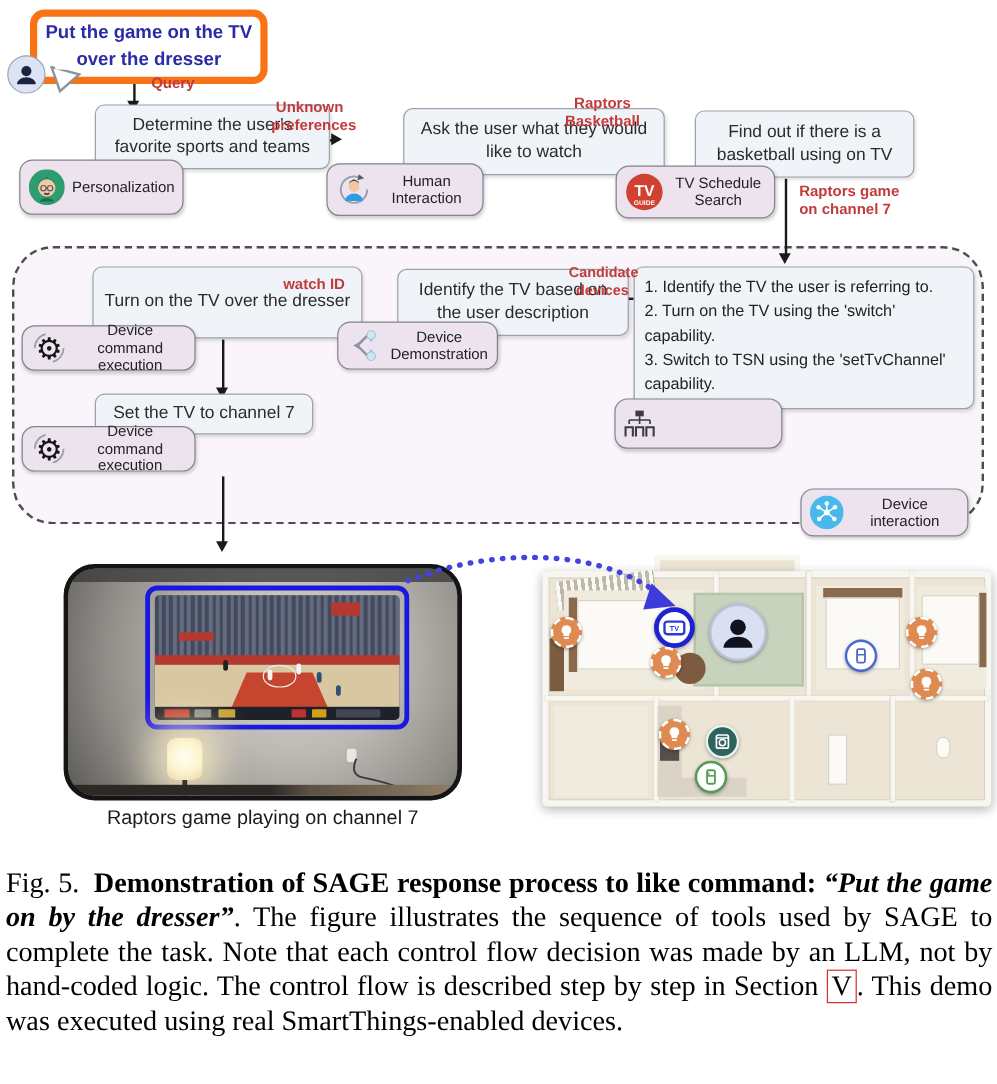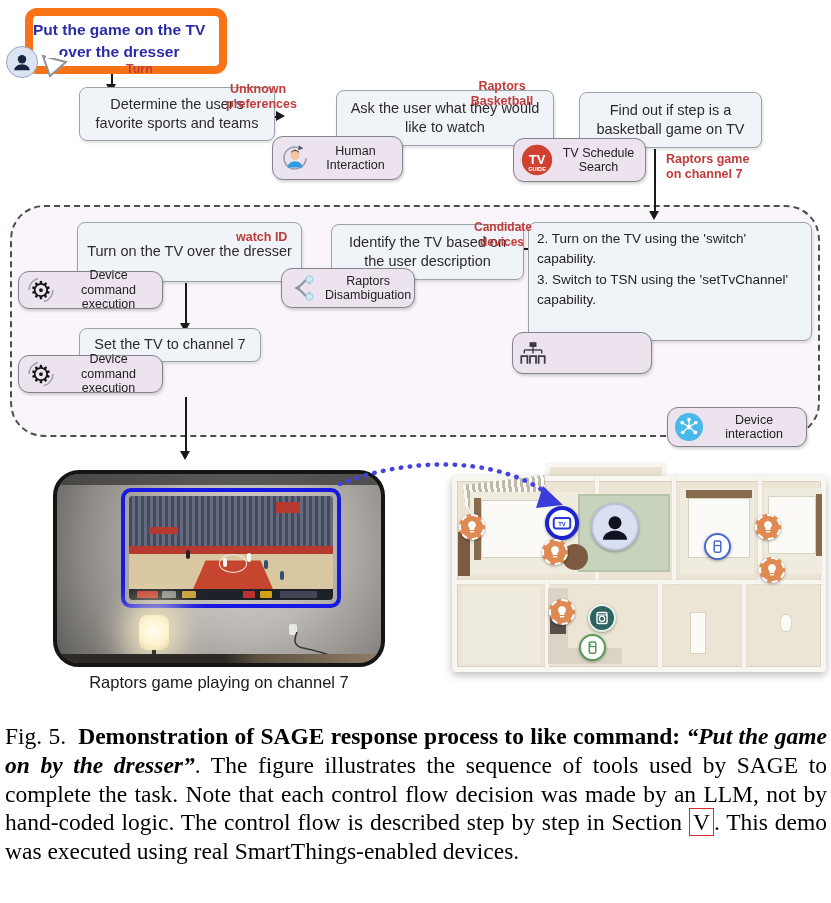--- a/index.html
+++ b/index.html
@@ -2,21 +2,21 @@
 <html><head>
 <meta charset="utf-8">
 <style>
   html,body{margin:0;padding:0;background:#fff;}
   body{width:831px;height:903px;font-family:"Liberation Sans",sans-serif;}
   .fig{position:relative;width:831px;height:903px;background:#fff;overflow:hidden;}
   .abs{position:absolute;}
 
   
   .bubble{position:absolute;left:25px;top:8px;width:186px;height:50px;background:#fff;
-    border:8px solid #f97316;border-radius:12px;display:flex;align-items:center;
+    border:6px solid #f97316;border-radius:12px;display:flex;align-items:center;justify-content:center;
     text-align:center;color:#2b2ba8;font-weight:bold;font-size:15.5px;line-height:1.45;white-space:pre-line;z-index:3;}
   .bubble-tail{position:absolute;left:40px;top:55px;z-index:4;}
   .user-icon{position:absolute;left:6px;top:46px;width:30px;height:30px;border-radius:50%;
     background:#dce3f3;border:1.5px solid #9aa5bd;display:flex;align-items:center;justify-content:center;z-index:3;}
 
   
   .task-box{position:absolute;background:#f0f4f8;border:1.6px solid #9aa2ab;border-radius:8px;
     display:flex;align-items:center;justify-content:center;text-align:center;color:#2b2b2b;
     font-size:14.5px;line-height:1.32;padding:2px 6px;box-sizing:border-box;
     box-shadow:1px 2px 3px rgba(0,0,0,.12);z-index:3;margin-left:44px;}
@@ -131,24 +131,39 @@
   </svg>
   <div class="user-icon">
     <svg width="22" height="22" viewBox="0 0 24 24">
         <circle cx="12" cy="9" r="4.6" fill="#1b2340"></circle>
         <path d="M3.5 21a8.5 6.5 0 0 1 17 0z" fill="#1b2340"></path>
       </svg>
   </div>
 
   <div class="vline" style="left:111px;top:58px;height:27px"></div>
   <div class="ah-down" style="left:106px;top:84px"></div>
-  <div class="rlabel" style="left:126px;top:62px">Turn</div>
+  <div class="rlabel" style="left:126px;top:62px">Query</div>
 
   <div class="task-box" style="left:35px;top:87px;width:196px;height:54px">
     <span>Determine the user's favorite sports and teams</span>
+  </div>
+  <div class="badge" style="left:16px;top:133px;width:137px;height:46px">
+    <span class="bicon">
+      <svg width="30" height="30" viewBox="0 0 30 30">
+        <circle cx="15" cy="15" r="15" fill="#2e9c71"></circle>
+        <circle cx="15" cy="15.5" r="7.2" fill="#f2cba5"></circle>
+        <path d="M7.8 15a7.2 7.6 0 0 1 14.4 0l-1.2-5-6-3.2-6 3.2z" fill="#4c3a2e"></path>
+        <circle cx="12.2" cy="15.8" r="2.2" fill="none" stroke="#5a5a66" stroke-width="1"></circle>
+        <circle cx="17.8" cy="15.8" r="2.2" fill="none" stroke="#5a5a66" stroke-width="1"></circle>
+        <line x1="14.4" y1="15.8" x2="15.6" y2="15.8" stroke="#5a5a66" stroke-width="1"></line>
+        <path d="M12.8 20q2.2 1.4 4.4 0" stroke="#4c3a2e" stroke-width="1.5" fill="none"></path>
+        <path d="M9 27a6.5 5 0 0 1 12 0z" fill="#1f6b4d"></path>
+      </svg>
+    </span>
+    <span class="blabel">Personalization</span>
   </div>
 
   <div class="hline" style="left:232px;top:116px;width:45px"></div>
   <div class="ah-right" style="left:276px;top:111px"></div>
   <div class="rlabel c" style="left:226px;top:82px;width:64px">Unknown
 preferences</div>
 
   <div class="task-box" style="left:292px;top:90px;width:218px;height:56px">
     <span>Ask the user what they would like to watch</span>
   </div>
@@ -164,39 +179,40 @@
     </span>
     <span class="blabel">Human Interaction</span>
   </div>
 
   <div class="hline" style="left:475px;top:121px;width:45px"></div>
   <div class="ah-right" style="left:519px;top:116px"></div>
   <div class="rlabel c" style="left:468px;top:79px;width:68px">Raptors
 Basketball</div>
 
   <div class="task-box" style="left:535px;top:92px;width:183px;height:56px">
-    <span>Find out if step is a basketball game on TV</span>
+    <span>Find out if there is a basketball using on TV</span>
   </div>
   <div class="badge" style="left:513px;top:138px;width:133px;height:44px">
     <span class="bicon">
       <svg width="32" height="32" viewBox="0 0 32 32">
         <circle cx="16" cy="16" r="15.2" fill="#cf4130"></circle>
         <text x="16" y="19.5" text-anchor="middle" font-family="Liberation Sans,sans-serif" font-size="13" font-weight="bold" fill="#fff">TV</text>
         <text x="16" y="26.5" text-anchor="middle" font-family="Liberation Sans,sans-serif" font-size="5.6" font-weight="bold" fill="#fff">GUIDE</text>
       </svg>
     </span>
     <span class="blabel">TV Schedule Search</span>
   </div>
 
   <div class="vline" style="left:654px;top:149px;height:63px"></div>
   <div class="ah-down" style="left:649px;top:211px"></div>
   <div class="rlabel" style="left:666px;top:152px">Raptors game
 on channel 7</div>
 
   <div class="plan-box">
+    <div>1. Identify the TV the user is referring to.</div>
     <div>2. Turn on the TV using the 'switch' capability.</div>
     <div>3. Switch to TSN using the 'setTvChannel' capability.</div>
   </div>
   <div class="badge" style="left:512px;top:332px;width:140px;height:42px">
     <span class="bicon">
       <svg width="26" height="24" viewBox="0 0 30 27">
         <rect x="11" y="1" width="8" height="5.5" fill="#3a3a42"></rect>
         <line x1="15" y1="6.5" x2="15" y2="10" stroke="#3a3a42" stroke-width="1.6"></line>
         <line x1="5" y1="10" x2="25" y2="10" stroke="#3a3a42" stroke-width="1.6"></line>
         <line x1="5" y1="10" x2="5" y2="14" stroke="#3a3a42" stroke-width="1.6"></line>
@@ -221,21 +237,21 @@
     <span class="bicon">
       <svg width="30" height="32" viewBox="0 0 34 34">
         <path d="M20 7 L10 17 L20 27" fill="none" stroke="#9094a2" stroke-width="2.4"></path>
         <path d="M12 13.5l-6 3.5 6 3.5z" fill="#9094a2"></path>
         <circle cx="23" cy="7" r="4" fill="#cfe7ef" stroke="#9bc4d4" stroke-width="1"></circle>
         <rect x="21.6" y="11" width="2.8" height="2" fill="#9bc4d4"></rect>
         <circle cx="23" cy="27" r="4" fill="#cfe7ef" stroke="#9bc4d4" stroke-width="1"></circle>
         <rect x="21.6" y="21" width="2.8" height="2" fill="#9bc4d4"></rect>
       </svg>
     </span>
-    <span class="blabel">Raptors Disambiguation</span>
+    <span class="blabel">Device Demonstration</span>
   </div>
 
   <div class="hline" style="left:229px;top:250px;width:58px"></div>
   <div class="ah-left" style="left:222px;top:245px"></div>
   <div class="rlabel" style="left:236px;top:230px">watch ID</div>
 
   <div class="task-box" style="left:33px;top:222px;width:225px;height:60px">
     <span>Turn on the TV over the dresser</span>
   </div>
   <div class="badge" style="left:18px;top:271px;width:145px;height:38px">

